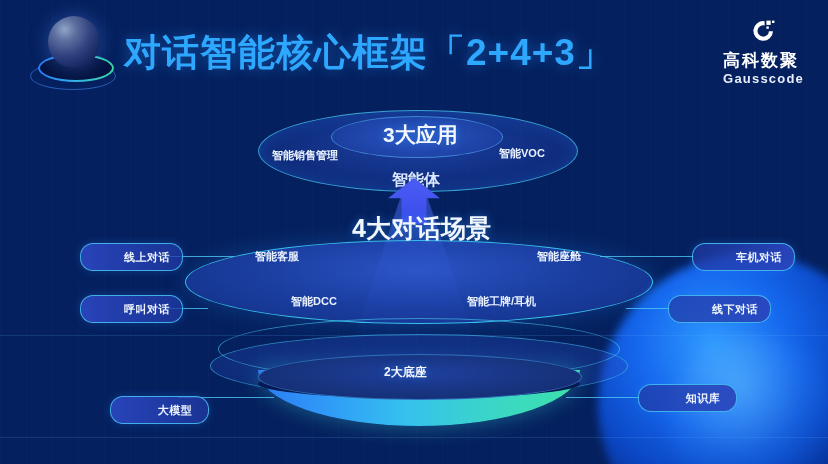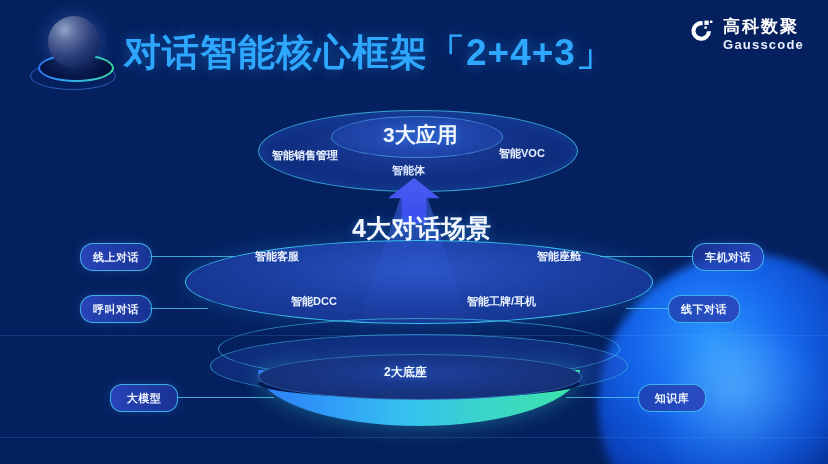--- a/index.html
+++ b/index.html
@@ -51,21 +51,21 @@
   }
   .logo-sphere .ring2{
     position:absolute;left:0px;top:46px;width:84px;height:26px;border-radius:50%;
     border:1px solid rgba(70,140,255,.55);
   }
   .title{
     position:absolute;left:124px;top:28px;
     font-size:37px;font-weight:700;letter-spacing:1px;color:#2ea8ff;
     text-shadow:0 0 14px rgba(40,150,255,.45);white-space:nowrap;
   }
-  .brand{position:absolute;right:24px;top:18px;display:flex;gap:8px;}
+  .brand{position:absolute;right:24px;top:18px;display:flex;align-items:center;gap:8px;flex-direction:column;}
   .brand .mark{width:26px;height:26px;position:relative;}
   .brand .brand-text{display:flex;flex-direction:column;line-height:1;}
   .brand .cn{font-size:17px;font-weight:700;color:#ffffff;letter-spacing:2px;}
   .brand .en{font-size:13px;font-weight:700;color:#e8eefc;letter-spacing:1.2px;margin-top:3px;}
 
   
   .diagram{position:absolute;left:0;top:96px;width:828px;height:368px;}
 
   
   .top-outer{
@@ -78,21 +78,21 @@
     position:absolute;left:331px;top:20px;width:170px;height:40px;border-radius:50%;
     border:1px solid rgba(90,190,255,.55);
     background:radial-gradient(ellipse at 50% 40%, rgba(60,110,235,.45) 0%, rgba(40,80,200,.18) 100%);
   }
   .lbl{position:absolute;color:#fff;white-space:nowrap;}
   .lbl-big{font-size:21px;font-weight:700;color:#f2f7ff;text-shadow:0 0 8px rgba(60,160,255,.5);}
   .lbl-sm{font-size:11px;font-weight:700;color:#eaf2ff;}
   .lbl-apps{left:383px;top:25px;}
   .lbl-sales{left:272px;top:52px;}
   .lbl-voc{left:499px;top:50px;}
-  .lbl-agent{left:392px;top:67px;font-size:11px;font-weight:700;color:#dce8ff;}
+  .lbl-agent{left:392px;top:74px;font-size:16px;font-weight:700;color:#dce8ff;}
 
   .arrow-up{
     position:absolute;left:388px;top:82px;width:52px;height:46px;
     background:linear-gradient(180deg,#4a5cf2 0%,#4053ef 60%,#3a4ae8 100%);
     clip-path:polygon(50% 0%, 100% 44%, 74% 44%, 74% 100%, 26% 100%, 26% 44%, 0% 44%);
     filter:drop-shadow(0 0 10px rgba(70,100,255,.6));
   }
   .arrow-glow{
     position:absolute;left:352px;top:98px;width:124px;height:150px;
     background:linear-gradient(180deg, rgba(80,110,255,.55) 0%, rgba(60,95,240,.22) 45%, rgba(50,85,220,0) 100%);
@@ -117,20 +117,21 @@
   .conn{position:absolute;height:1px;background:rgba(80,200,245,.80);}
 
   
   .pill{
     position:absolute;height:26px;border-radius:13px;
     border:1px solid rgba(70,195,245,.85);
     background:linear-gradient(90deg, rgba(42,70,190,.95) 0%, rgba(32,58,165,.75) 100%);
     display:flex;align-items:center;justify-content:center;
     font-size:11px;font-weight:700;color:#eef5ff;letter-spacing:.5px;
     box-shadow:0 0 10px rgba(40,140,255,.25);
+    padding-left:31px;
   }
   .pill.r{background:linear-gradient(270deg, rgba(42,70,190,.95) 0%, rgba(32,58,165,.70) 100%);}
 
   
   .ring-a{
     position:absolute;left:218px;top:222px;width:400px;height:60px;border-radius:50%;
     border:1px solid rgba(70,200,240,.62);
   }
   .ring-b{
     position:absolute;left:210px;top:238px;width:416px;height:62px;border-radius:50%;
@@ -226,17 +227,17 @@
     <div class="ring-a"></div>
 
     <div class="disc-side"></div>
     <div class="disc-side-mask"></div>
     <div class="disc-top"></div>
     <div class="lbl lbl-big lbl-base">2大底座</div>
 
     <div class="conn" style="left:178px;top:301px;width:96px;"></div>
     <div class="conn" style="left:566px;top:301px;width:74px;"></div>
 
-    <div class="pill" style="left:110px;top:288px;width:66px;border-radius:12px;">大模型</div>
+    <div class="pill" style="left:110px;top:300px;width:66px;">大模型</div>
     <div class="pill r" style="left:638px;top:288px;width:66px;">知识库</div>
 
   </div>
 </div>
 
 </body></html>

